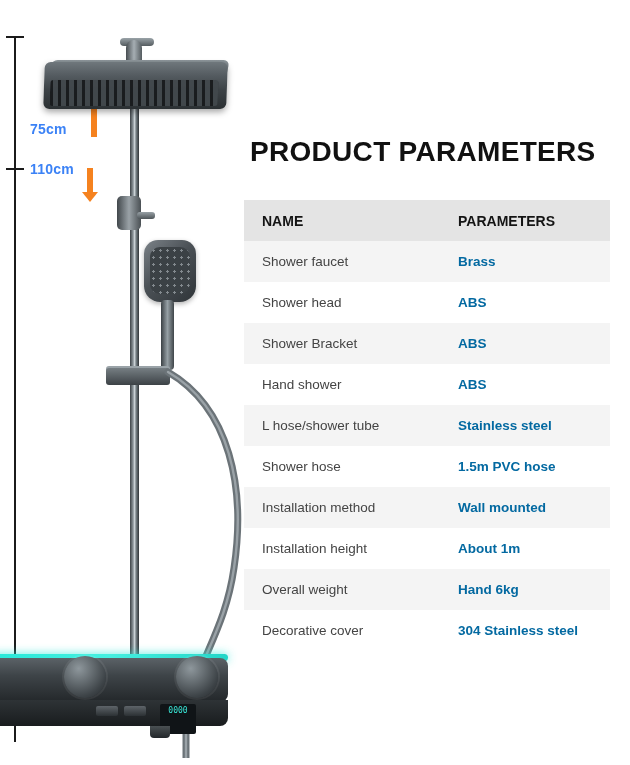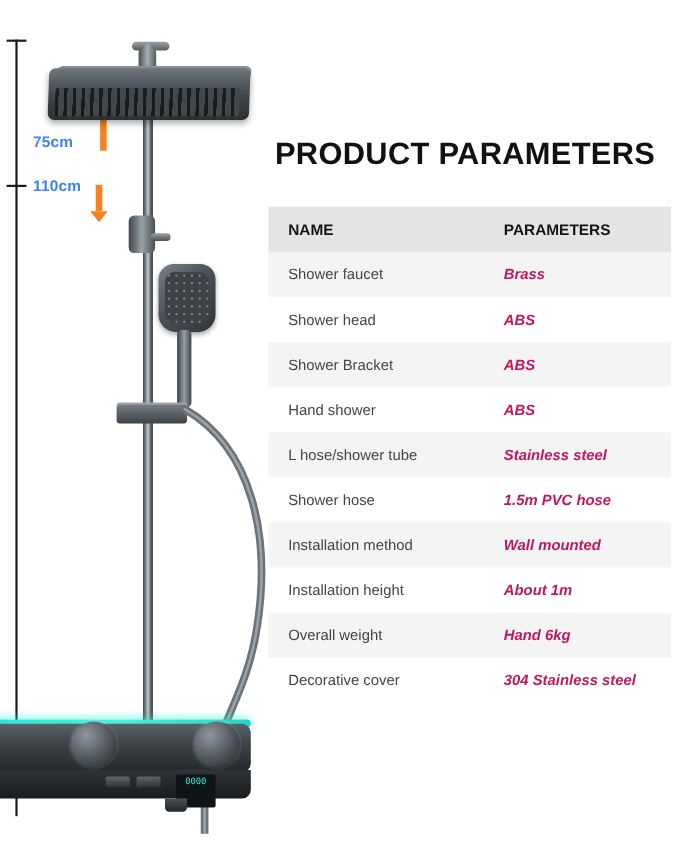--- a/index.html
+++ b/index.html
@@ -306,21 +306,21 @@
     width: 20px;
     height: 12px;
     background: linear-gradient(to bottom, #4a5053, #22262a);
     border-radius: 0 0 4px 4px;
   }
 
   
   .specs {
     position: absolute;
     left: 240px;
-    top: 0;
+    top: 12px;
     width: 390px;
     height: 660px;
   }
   .specs-title {
     position: absolute;
     left: 10px;
     top: 124px;
     font-size: 28px;
     font-weight: 700;
     color: #111111;
@@ -351,23 +351,22 @@
   }
   .spec-table col.c1 { width: 196px; }
   .spec-table col.c2 { width: 170px; }
   .spec-table tbody tr:nth-child(odd) { background: #f4f4f4; }
   .spec-table tbody tr:nth-child(even) { background: #ffffff; }
   .spec-name {
     color: #444444;
     font-weight: 400;
   }
   .spec-val {
-    color: #be185d;
+    color: #0369a1;
     font-weight: 700;
-    font-style: italic;
   }
 </style>
 </head>
 <body>
 
 <div class="product-image">
 
   <div class="measure-line"></div>
   <div class="measure-cap top"></div>
   <div class="measure-cap mid"></div>

